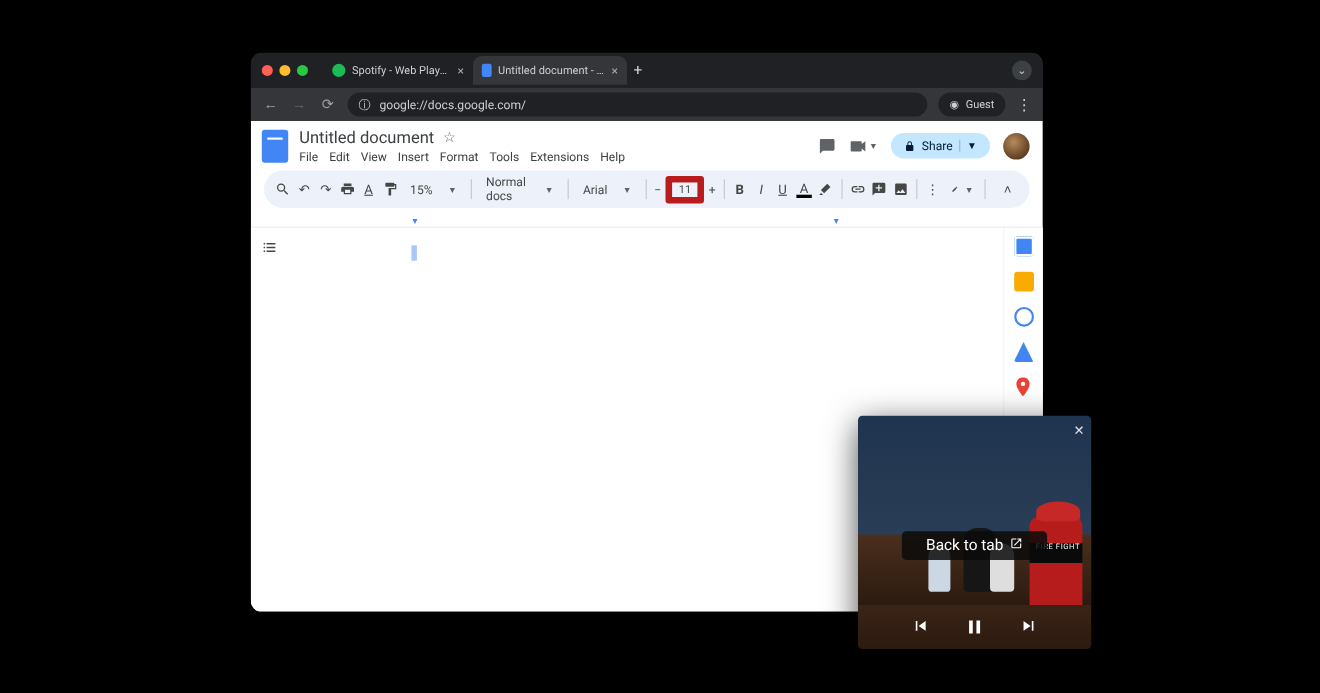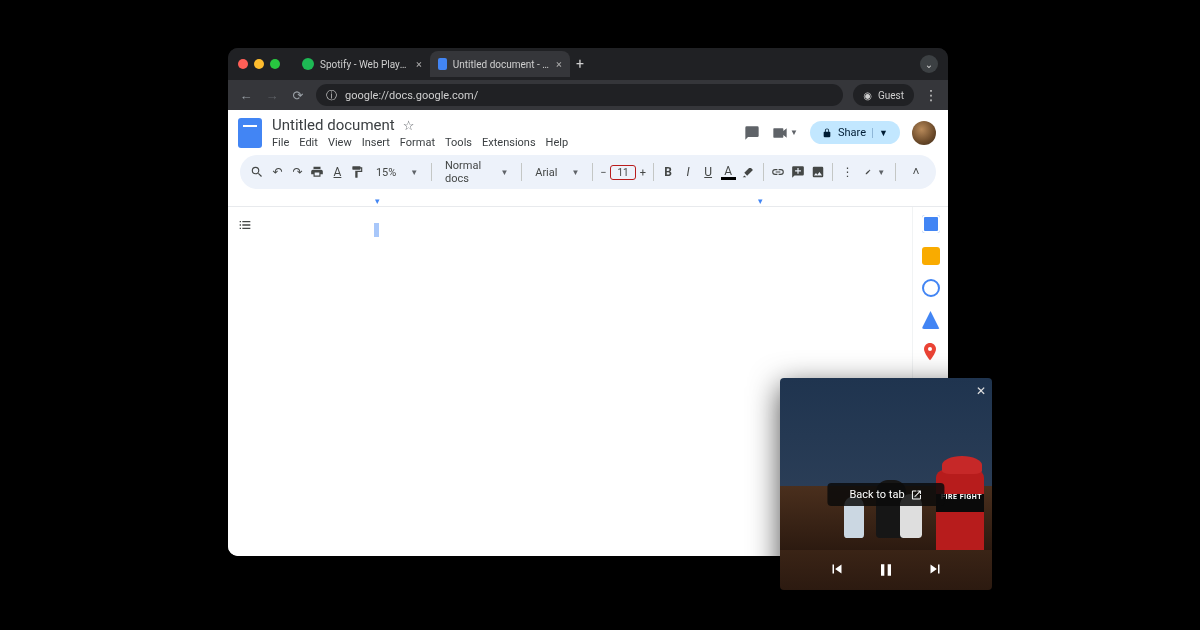--- a/index.html
+++ b/index.html
@@ -52,21 +52,21 @@
   .sharebtn .dd { border-left:1px solid #8fb7d8; padding-left:6px; font-size:9px; }
   .avatar { width:24px; height:24px; border-radius:50%; background: radial-gradient(circle at 40% 35%, #b88a5a 0%, #6b4a2a 60%, #3a2a18 100%); }
 
   
   .toolbar { display:flex; align-items:center; padding:4px 10px; gap:5px; height:34px; background:#edf2fa; border-radius: 22px; margin: 4px 12px; }
   .tbtn { color:#444746; font-size:12px; width:20px; height:22px; display:flex; align-items:center; justify-content:center; }
   .tsep { width:1px; height:18px; background:#c4c7c5; margin:0 2px; }
   .tsel { display:flex; align-items:center; gap:14px; font-size:11px; color:#444746; padding:0 6px; }
   .tsel .dd { font-size:8px; color:#5f6368; }
   .fsize { display:flex; align-items:center; gap:4px; font-size:11px; color:#444746; }
-  .fsize .box { border:1px solid #b91c1c; border-radius:3px; padding:1px 6px; font-size:10px; }
+  .fsize .box { border:6px solid #b91c1c; border-radius:3px; padding:1px 6px; font-size:10px; }
   .toolbar .spacer { flex: 1; }
   .pencilend { display:flex; align-items:center; gap:8px; }
 
   
   .ruler { height:12px; position:relative; border-bottom:1px solid #e8eaed; margin-top:2px; }
   .marker { position:absolute; top:1px; font-size:9px; color:#4285f4; }
   .marker.left { left:147px; }
   .marker.right { left:530px; }
 
   .pagearea { flex:1; display:flex; background:#fff; }
@@ -87,25 +87,25 @@
   }
   .pip .close { position:absolute; right:6px; top:6px; color:#e0e0e0; font-size:12px; }
   .pip .scene { position:absolute; inset:0; }
   .pip .ground { position:absolute; left:0; right:0; bottom:40px; height:64px; background:linear-gradient(180deg,#4a2f1d,#2c1a10); }
   .pip .fig { position:absolute; bottom:52px; width:30px; height:60px; border-radius:12px 12px 4px 4px; }
   .pip .fig1 { left:64px; width:20px; height:42px; background:#cbd7e2; }
   .pip .fig2 { left:96px; width:30px; height:58px; background:#161616; }
   .pip .fig3 { left:120px; width:22px; height:44px; background:#dedede; }
   .pip .fig4 { right:8px; width:48px; height:80px; background: linear-gradient(180deg,#b71c1c 0%, #b71c1c 30%, #0a0a0a 30%, #0a0a0a 52%, #b71c1c 52%); border-radius:8px 8px 0 0; bottom:40px; }
   .pip .helmet { position:absolute; right:10px; bottom:116px; width:40px; height:18px; background:#c62828; border-radius:50% 50% 20% 20%; }
-  .pip .firetxt { position:absolute; right:10px; bottom:88px; color:#fff; font-size:7px; font-weight:700; letter-spacing:.5px; line-height:1.1; text-align:right; }
+  .pip .firetxt { position:absolute; right:10px; bottom:88px; color:#fff; font-size:7px; font-weight:400; letter-spacing:.5px; line-height:1.1; text-align:right; }
   .pip .back {
     position:absolute; left:50%; top:105px; transform:translateX(-50%);
-    background:rgba(10,10,10,.85); color:#fff; font-size:11px; padding:5px 22px; border-radius:4px;
-    display:flex; align-items:flex-end; gap:6px; white-space:nowrap;
+    background:rgba(10,10,10,.85); color:#fff; font-size:14px; padding:5px 22px; border-radius:4px;
+    display:flex; align-items:flex-start; gap:6px; white-space:nowrap;
   }
   .pip .controls { position:absolute; left:0; right:0; bottom:10px; display:flex; justify-content:center; gap:30px; color:#fff; font-size:16px; }
   .pip .controls .btn { cursor:pointer; }
 
   svg { display:block; }
 </style>
 </head>
 <body>
 
 <div class="browser">

